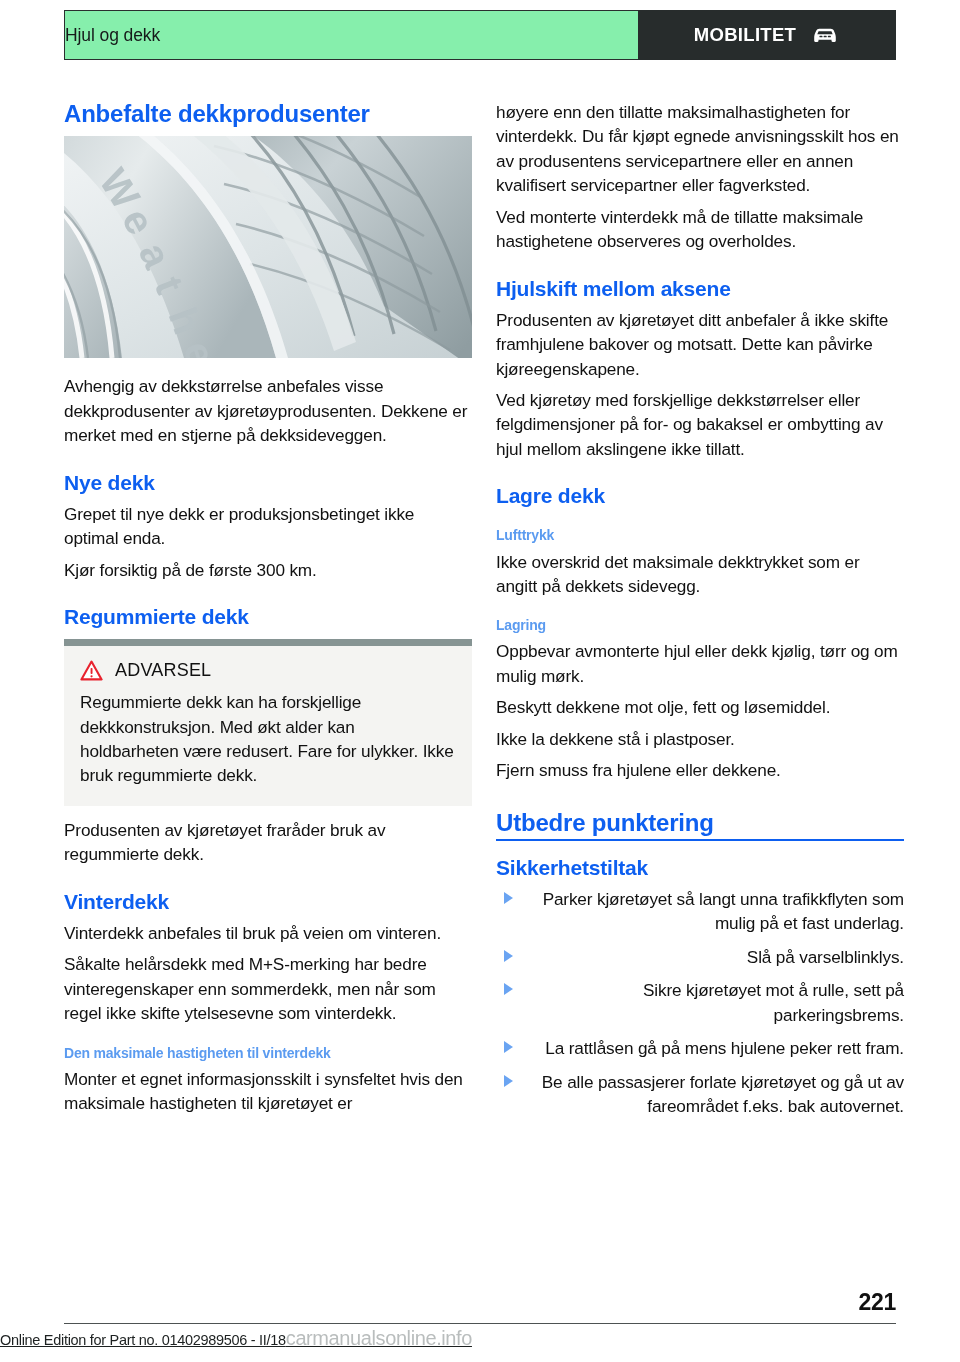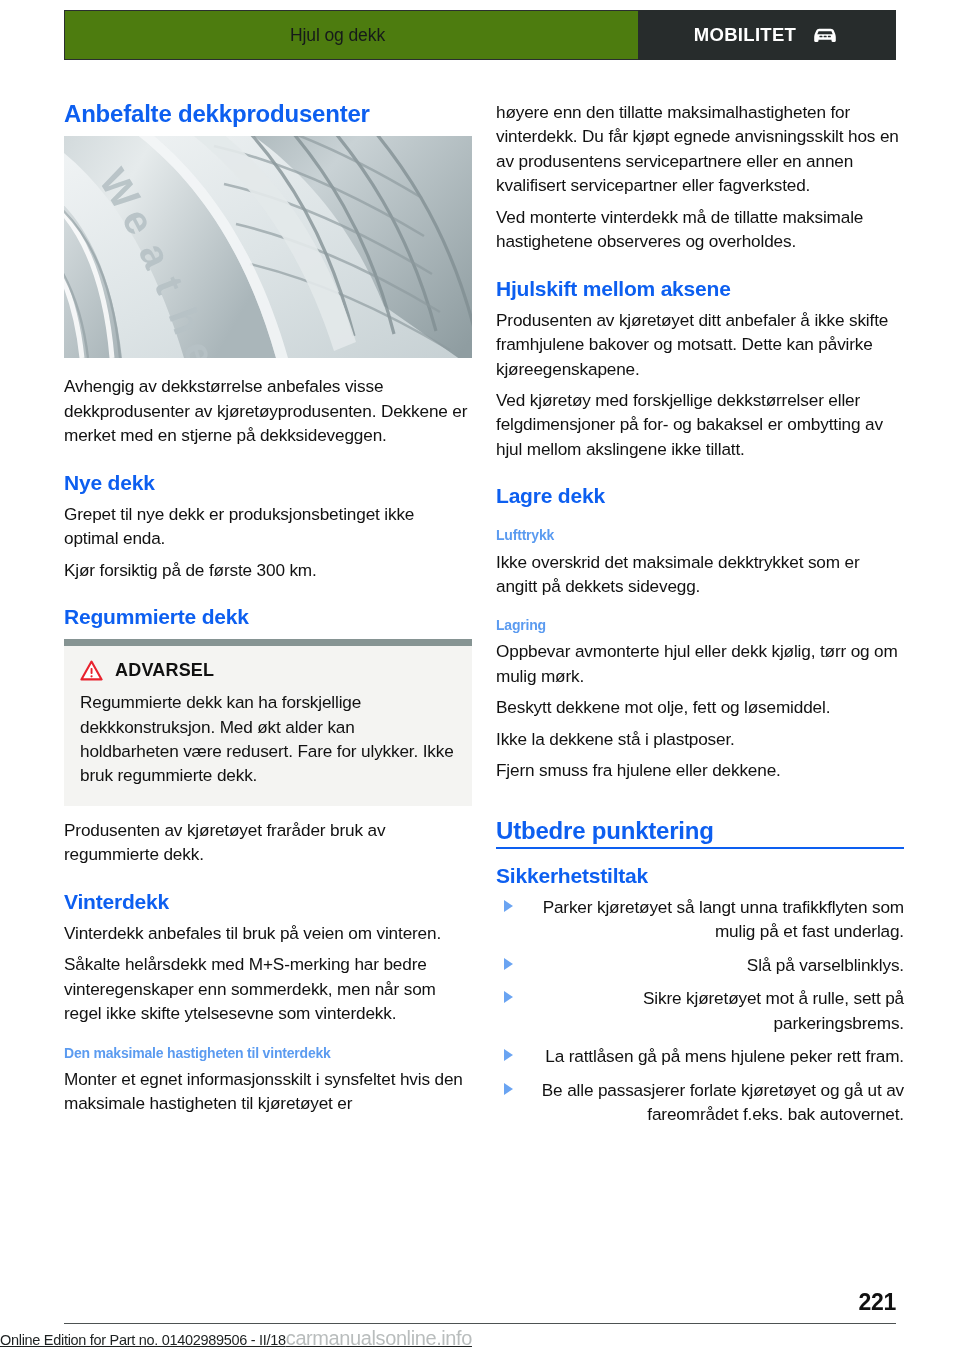--- a/index.html
+++ b/index.html
@@ -28,23 +28,23 @@
     height: 50px;
     display: flex;
     align-items: stretch;
   }
   .header-breadcrumb {
     flex: 1 1 auto;
     border: 1px solid #2a2f2f;
     border-right: none;
     display: flex;
     align-items: center;
-    justify-content: center;
+    justify-content: flex-start;
     padding-right: 28px;
-    background: #4d7c0f;
+    background: #86efac;
   }
   .header-breadcrumb-text {
     font-size: 17.5px;
     color: #161a1a;
     letter-spacing: -0.1px;
   }
   .header-section {
     flex: 0 0 258px;
     background: #272c2c;
     display: flex;
@@ -130,21 +130,21 @@
   .warn-box { background: #f4f4f2; padding: 14px 16px 18px 16px; }
   .warn-head {
     display: flex;
     align-items: center;
     gap: 12px;
     margin-bottom: 9px;
   }
   .warn-tri { display: block; width: 23px; height: 21px; }
   .warn-label {
     font-size: 18px;
-    font-weight: bold;
+    font-weight: normal;
     color: #111111;
     letter-spacing: 0.2px;
   }
   .warn-text {
     font-size: 17.2px;
     line-height: 1.42;
     color: #111111;
     letter-spacing: -0.15px;
   }
 
@@ -360,21 +360,21 @@
 
     <h3 class="h-sub">Lufttrykk</h3>
     <p class="body-text">Ikke overskrid det maksimale dekktrykket som er angitt på dekkets sidevegg.</p>
 
     <h3 class="h-sub">Lagring</h3>
     <p class="body-text">Oppbevar avmonterte hjul eller dekk kjølig, tørr og om mulig mørk.</p>
     <p class="body-text">Beskytt dekkene mot olje, fett og løsemiddel.</p>
     <p class="body-text">Ikke la dekkene stå i plastposer.</p>
     <p class="body-text">Fjern smuss fra hjulene eller dekkene.</p>
 
-    <h1 class="h-title" style="margin-top:34px;">Utbedre punktering</h1>
+    <h1 class="h-title" style="margin-top:26px;">Utbedre punktering</h1>
     <div class="title-rule"></div>
 
     <h2 class="h-sec first">Sikkerhetstiltak</h2>
 
     <ul class="tri-list">
       <li>
         <span class="tri-marker"></span>
         <span>Parker kjøretøyet så langt unna trafikkflyten som mulig på et fast underlag.</span>
       </li>
       <li>

